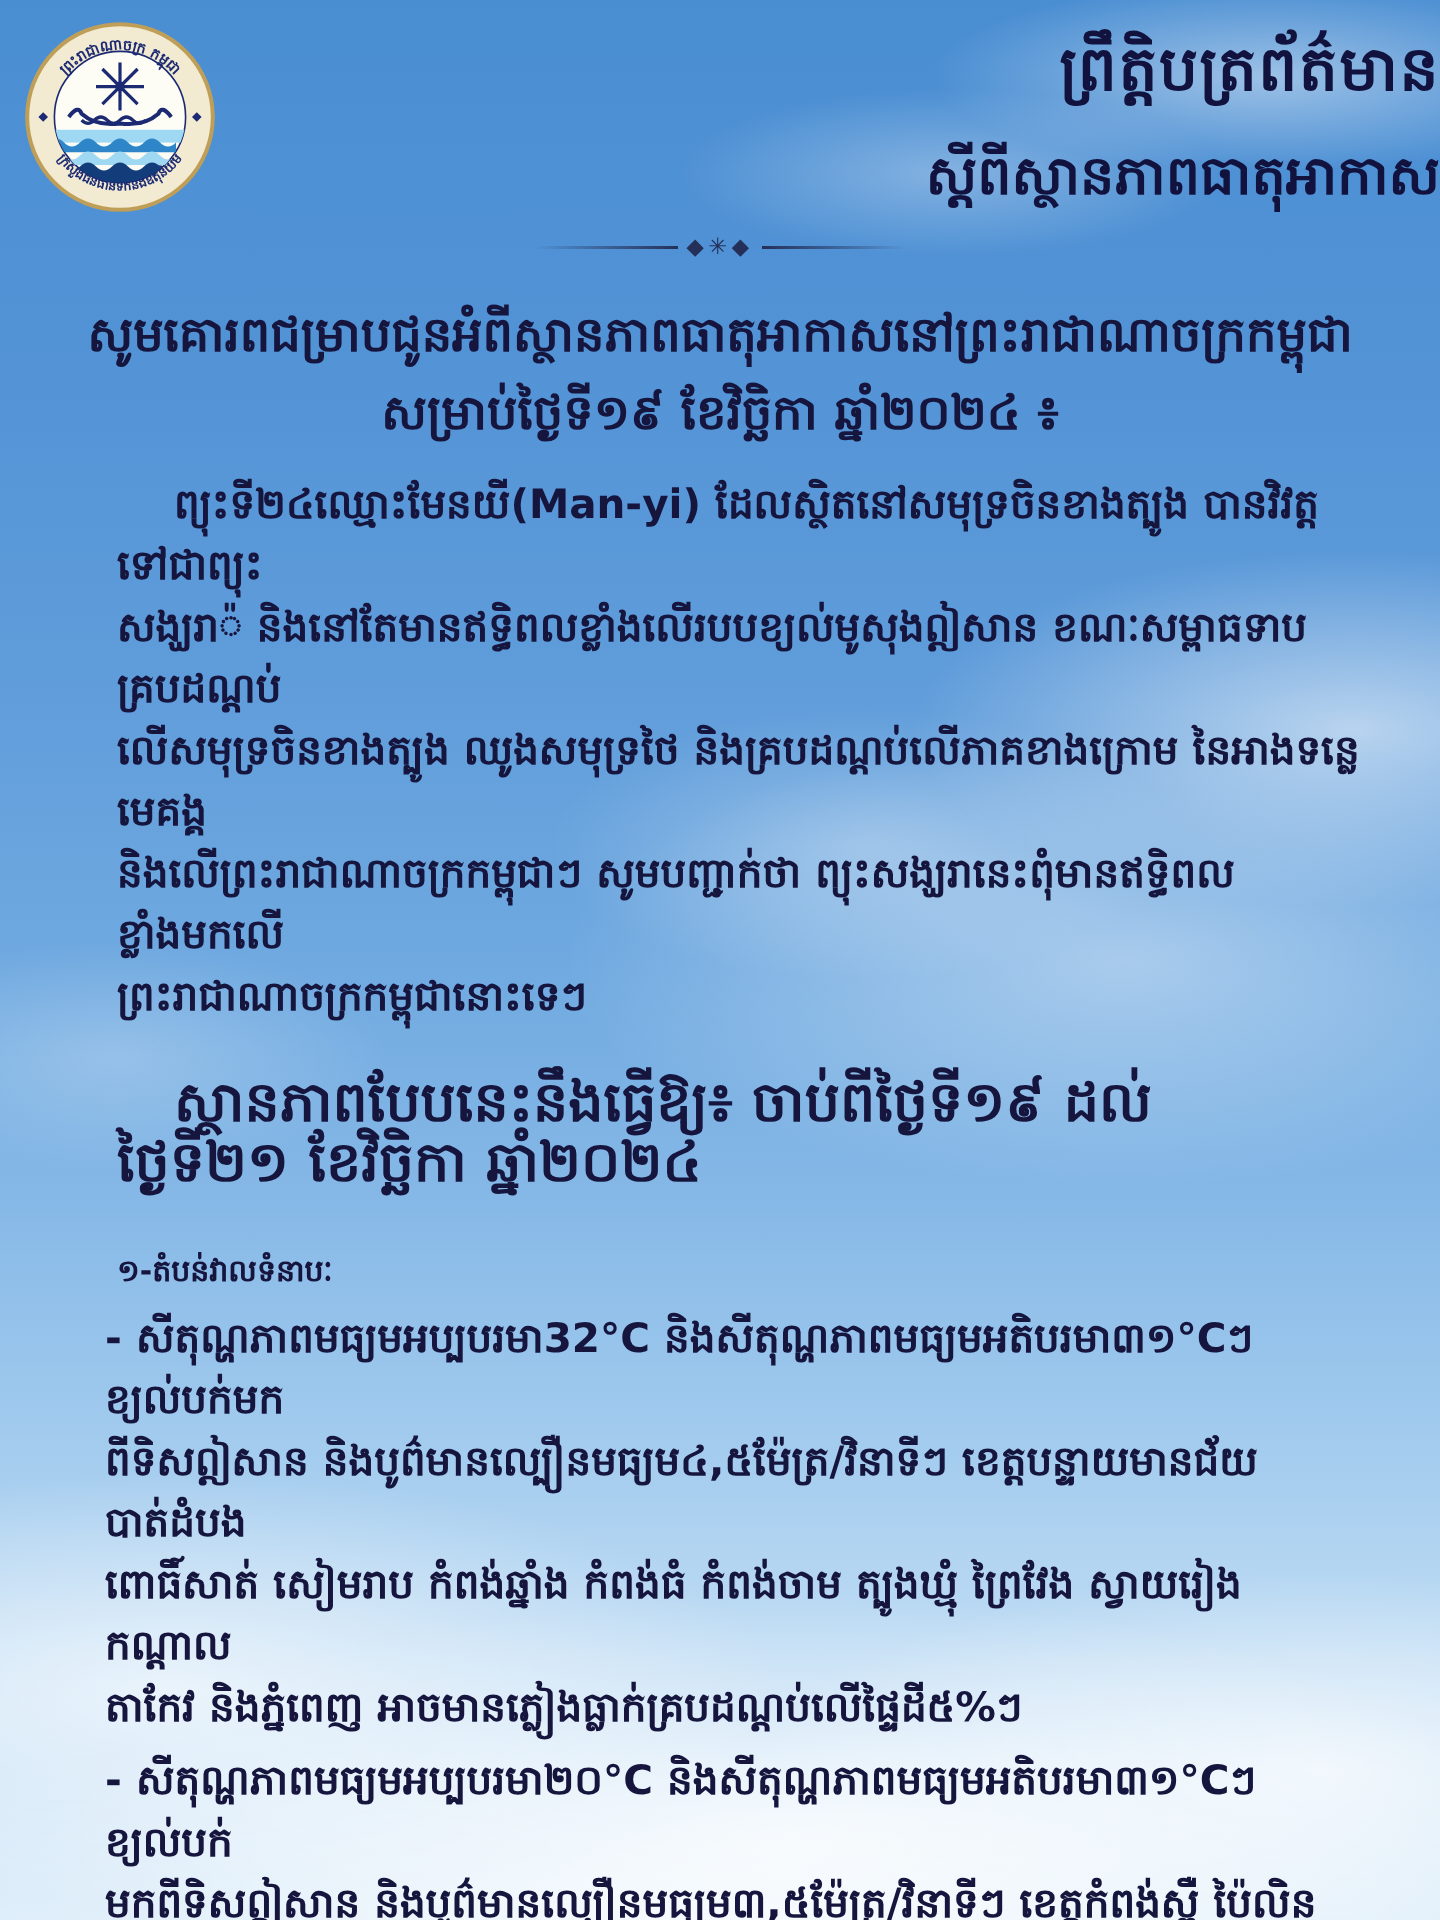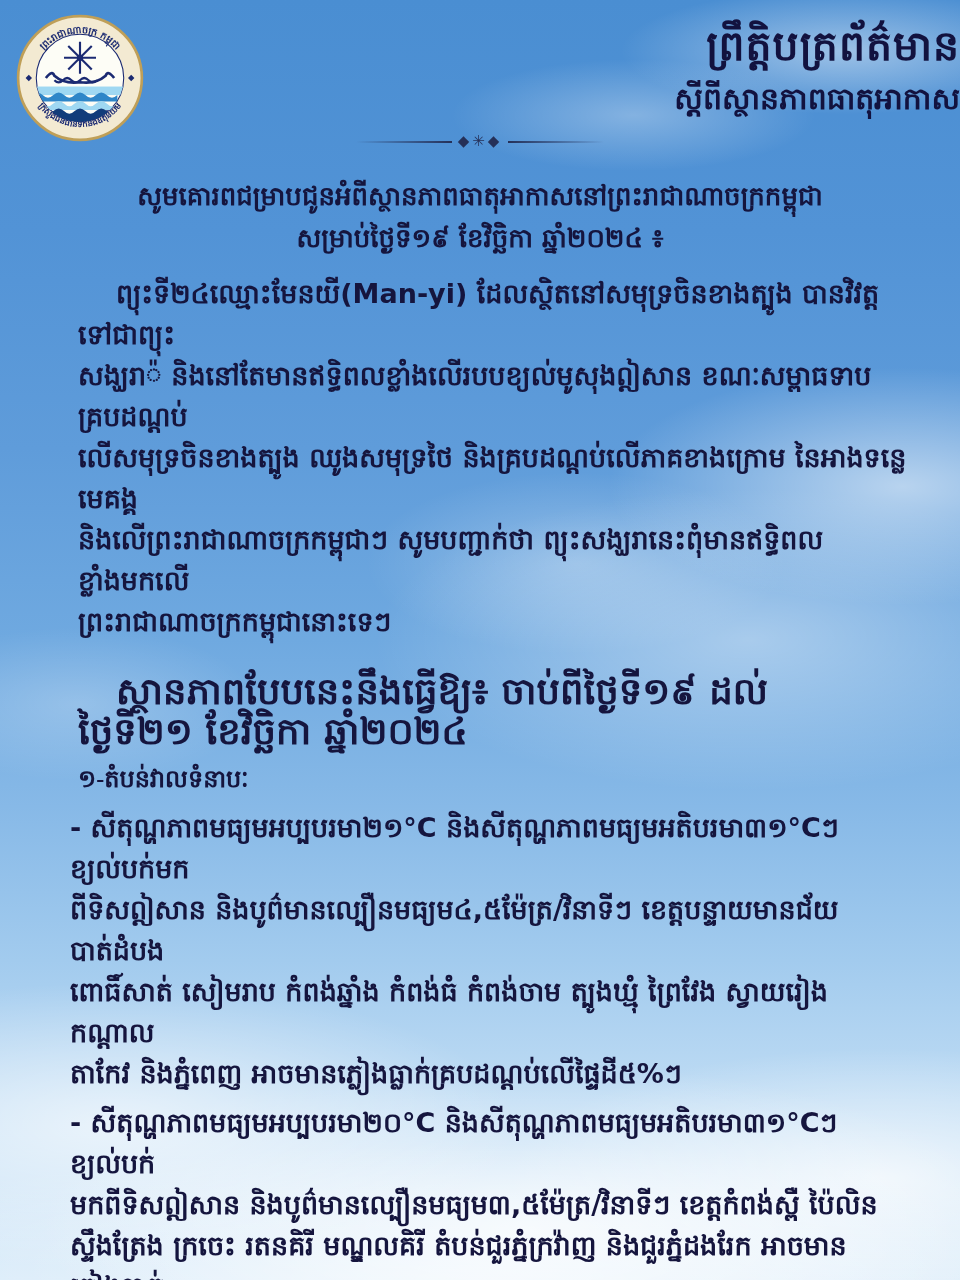--- a/index.html
+++ b/index.html
@@ -23,40 +23,40 @@
       radial-gradient(ellipse 260px 110px at 8% 55%,  rgba(255,255,255,.22), transparent 70%),
       radial-gradient(ellipse 560px 200px at 12% 88%, rgba(255,255,255,.65), transparent 72%),
       radial-gradient(ellipse 680px 230px at 55% 96%, rgba(255,255,255,.75), transparent 72%),
       radial-gradient(ellipse 520px 180px at 92% 92%, rgba(255,255,255,.70), transparent 72%),
       radial-gradient(ellipse 900px 170px at 50% 100%, rgba(255,255,255,.55), transparent 80%);
   }
   .content{position:relative;z-index:2;color:#15153e;}
   .logo{position:absolute;left:16px;top:12px;width:128px;height:132px;z-index:3;}
   .hdr{text-align:right;padding-top:20px;}
   .title{font-size:41px;font-weight:800;letter-spacing:1px;color:#12123f;}
-  .subtitle{font-size:30px;font-weight:800;color:#12123f;}
+  .subtitle{font-size:36px;font-weight:800;margin-top:14px;color:#12123f;}
   .divider{display:flex;align-items:center;justify-content:center;margin:10px auto 0 auto;width:300px;color:#253058;}
   .divider .line{height:2px;width:96px;background:linear-gradient(90deg,transparent,#253058);}
   .divider .line.right{background:linear-gradient(90deg,#253058,transparent);}
   .divider .orn{font-size:15px;letter-spacing:3px;padding:0 6px;line-height:1;}
   .intro{
-    margin-top:26px;text-align:center;font-size:26px;font-weight:700;
+    margin-top:26px;text-align:center;font-size:32px;font-weight:700;
     line-height:1.62;white-space:pre-line;color:#15153e;
   }
   .para{
     margin:14px 37px 0 78px;font-size:27px;font-weight:600;
     line-height:41px;white-space:pre-line;text-align:left;color:#15153e;
   }
   .para.indent{text-indent:38px;}
   .situation{
     margin:30px 78px 0 78px;font-size:37px;font-weight:700;
     line-height:40px;text-indent:38px;color:#15153e;
   }
   .sec-h{
-    margin:12px 78px 0 78px;font-size:24px;font-weight:800;color:#15153e;font-family:Liberation Serif, serif;
+    margin:39px 78px 0 78px;font-size:20px;font-weight:800;color:#15153e;
   }
   .sec-b{
     margin:8px 70px 0 70px;font-size:27px;font-weight:600;
     line-height:41px;white-space:pre-line;color:#15153e;
   }
 </style>
 </head>
 <body>
 
 <div class="page">
@@ -122,21 +122,21 @@
 
     <div class="para indent">ព្យុះទី២៤ឈ្មោះមែនយី(Man-yi) ដែលស្ថិតនៅសមុទ្រចិនខាងត្បូង បានវិវត្តទៅជាព្យុះ
 សង្ឃរា៉ និងនៅតែមានឥទ្ធិពលខ្លាំងលើរបបខ្យល់មូសុងឦសាន ខណៈសម្ពាធទាបគ្របដណ្តប់
 លើសមុទ្រចិនខាងត្បូង ឈូងសមុទ្រថៃ និងគ្របដណ្តប់លើភាគខាងក្រោម នៃអាងទន្លេមេគង្គ
 និងលើព្រះរាជាណាចក្រកម្ពុជាៗ សូមបញ្ជាក់ថា ព្យុះសង្ឃរានេះពុំមានឥទ្ធិពលខ្លាំងមកលើ
 ព្រះរាជាណាចក្រកម្ពុជានោះទេៗ</div>
 
     <div class="situation">ស្ថានភាពបែបនេះនឹងធ្វើឱ្យ៖ ចាប់ពីថ្ងៃទី១៩ ដល់ថ្ងៃទី២១ ខែវិច្ឆិកា ឆ្នាំ២០២៤</div>
 
     <div class="sec-h">១-តំបន់វាលទំនាបៈ</div>
-    <div class="sec-b">- សីតុណ្ហភាពមធ្យមអប្បបរមា២១°C និងសីតុណ្ហភាពមធ្យមអតិបរមា៣១°Cៗខ្យល់បក់មក
+    <div class="sec-b">- សីតុណ្ហភាពមធ្យមអប្បបរមា32°C និងសីតុណ្ហភាពមធ្យមអតិបរមា៣១°Cៗខ្យល់បក់មក
 ពីទិសឦសាន និងបូព៌មានល្បឿនមធ្យម៤,៥ម៉ែត្រ/វិនាទីៗ ខេត្តបន្ទាយមានជ័យ បាត់ដំបង
 ពោធិ៍សាត់ សៀមរាប កំពង់ឆ្នាំង កំពង់ធំ កំពង់ចាម ត្បូងឃ្មុំ ព្រៃវែង ស្វាយរៀង កណ្តាល
 តាកែវ និងភ្នំពេញ អាចមានភ្លៀងធ្លាក់គ្របដណ្តប់លើផ្ទៃដី៥%ៗ</div>
 
     <div class="sec-b">- សីតុណ្ហភាពមធ្យមអប្បបរមា២០°C និងសីតុណ្ហភាពមធ្យមអតិបរមា៣១°Cៗ ខ្យល់បក់
 មកពីទិសឦសាន និងបូព៌មានល្បឿនមធ្យម៣,៥ម៉ែត្រ/វិនាទីៗ ខេត្តកំពង់ស្ពឺ ប៉ៃលិន
 ស្ទឹងត្រែង ក្រចេះ រតនគិរី មណ្ឌលគិរី តំបន់ជួរភ្នំក្រវ៉ាញ និងជួរភ្នំដងរែក អាចមានភ្លៀងធ្លាក់
 គ្របដណ្តប់លើផ្ទៃដី៥%ៗ</div>
 
   </div>

